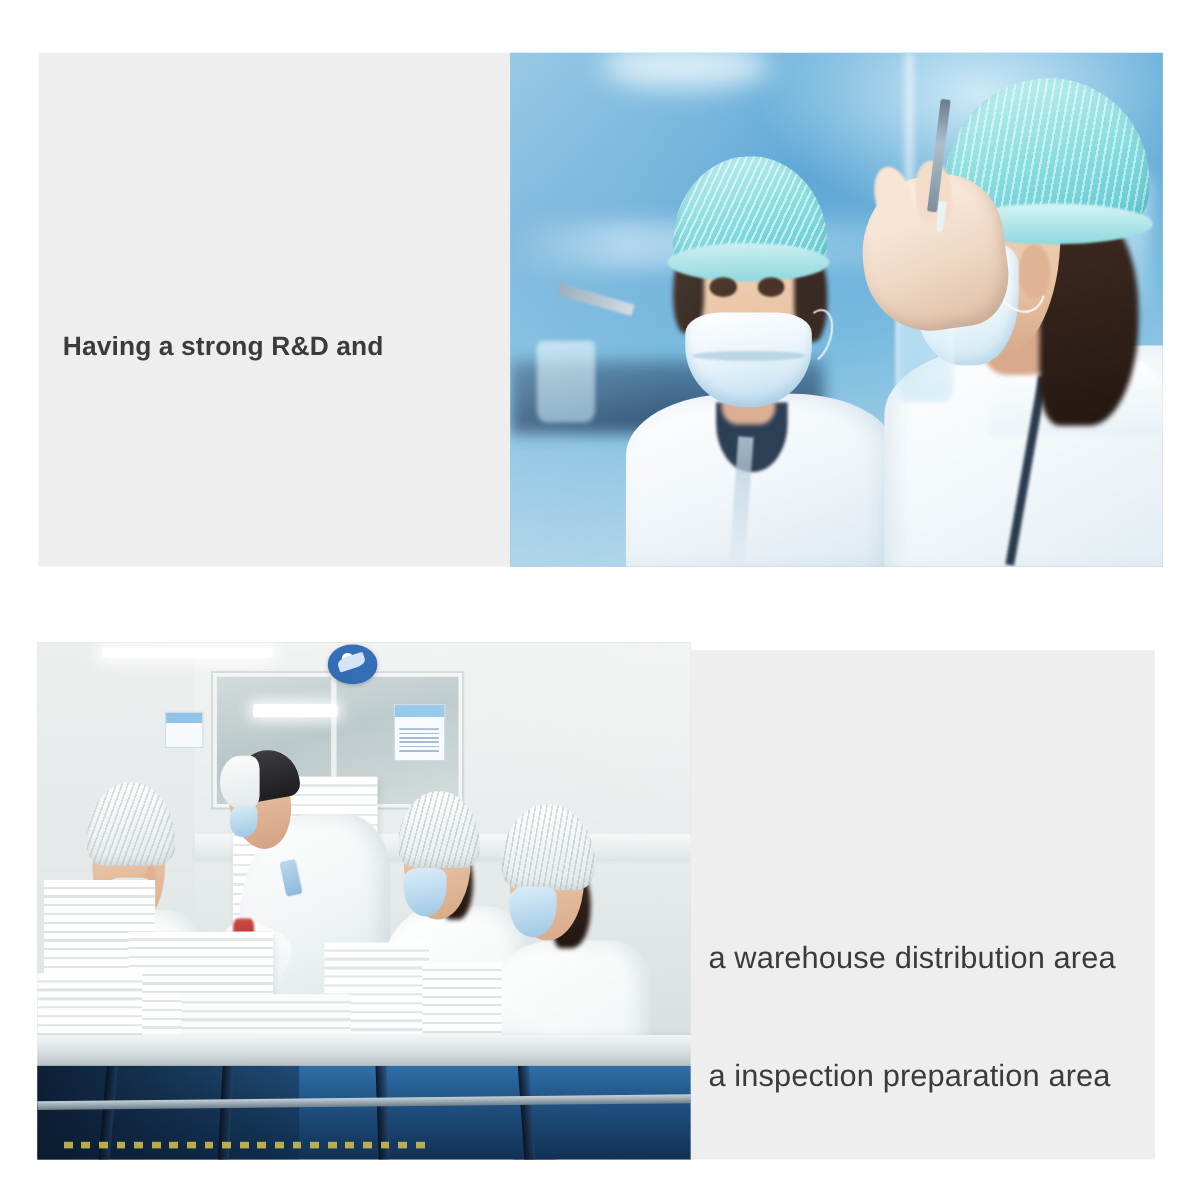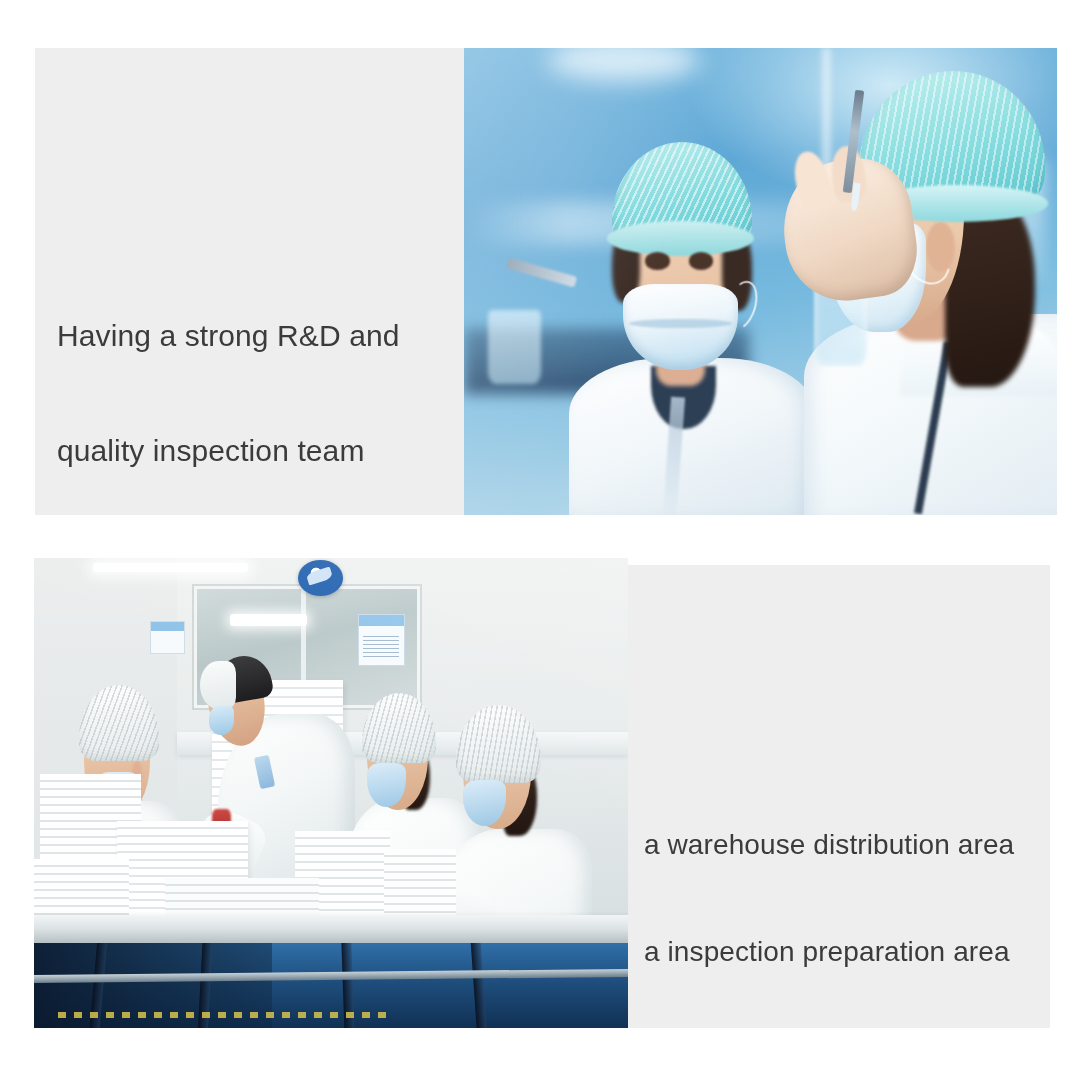--- a/index.html
+++ b/index.html
@@ -40,33 +40,34 @@
     left: 35px;  top: 48px;
     width: 1022px; height: 467px;
   }
   #top-text-panel {
     left: 0; top: 0;
     width: 429px; height: 467px;
   }
   #top-caption {
     left: 22px;
     top: 192px;
-    font-size: 30px;
+    font-size: 24px;
+    font-weight: bold;
   }
 
   #top-photo {
     left: 429px; top: 0;
     width: 593px; height: 467px;
     overflow: hidden;
     background: #67aedb;
   }
 
   
   #bottom-section {
-    left: 34px; top: 558px;
+    left: 34px; top: 584px;
     width: 807px; height: 470px;
   }
   #bottom-photo {
     left: 0; top: 0;
     width: 594px; height: 470px;
     overflow: hidden;
     background: #cfd6d8;
   }
   #bottom-text-panel {
     left: 594px; top: 7px;
@@ -691,21 +692,20 @@
   }
 </style>
 </head>
 <body>
 
 <div class="panel" id="top-section">
 
   <div class="panel gray-panel" id="top-text-panel">
     <div class="caption" id="top-caption">
       <span class="line">Having a strong R&amp;D and</span>
-      <span class="line">quality inspection team</span>
     </div>
   </div>
 
   <div class="panel" id="top-photo">
     <div class="scene">
       <div id="lab-bg"></div>
       <div class="sh" id="lab-ceiling-light"></div>
       <div class="sh" id="lab-bench-hi"></div>
       <div class="sh" id="lab-shelf-right"></div>
       <div class="sh" id="lab-pole"></div>

